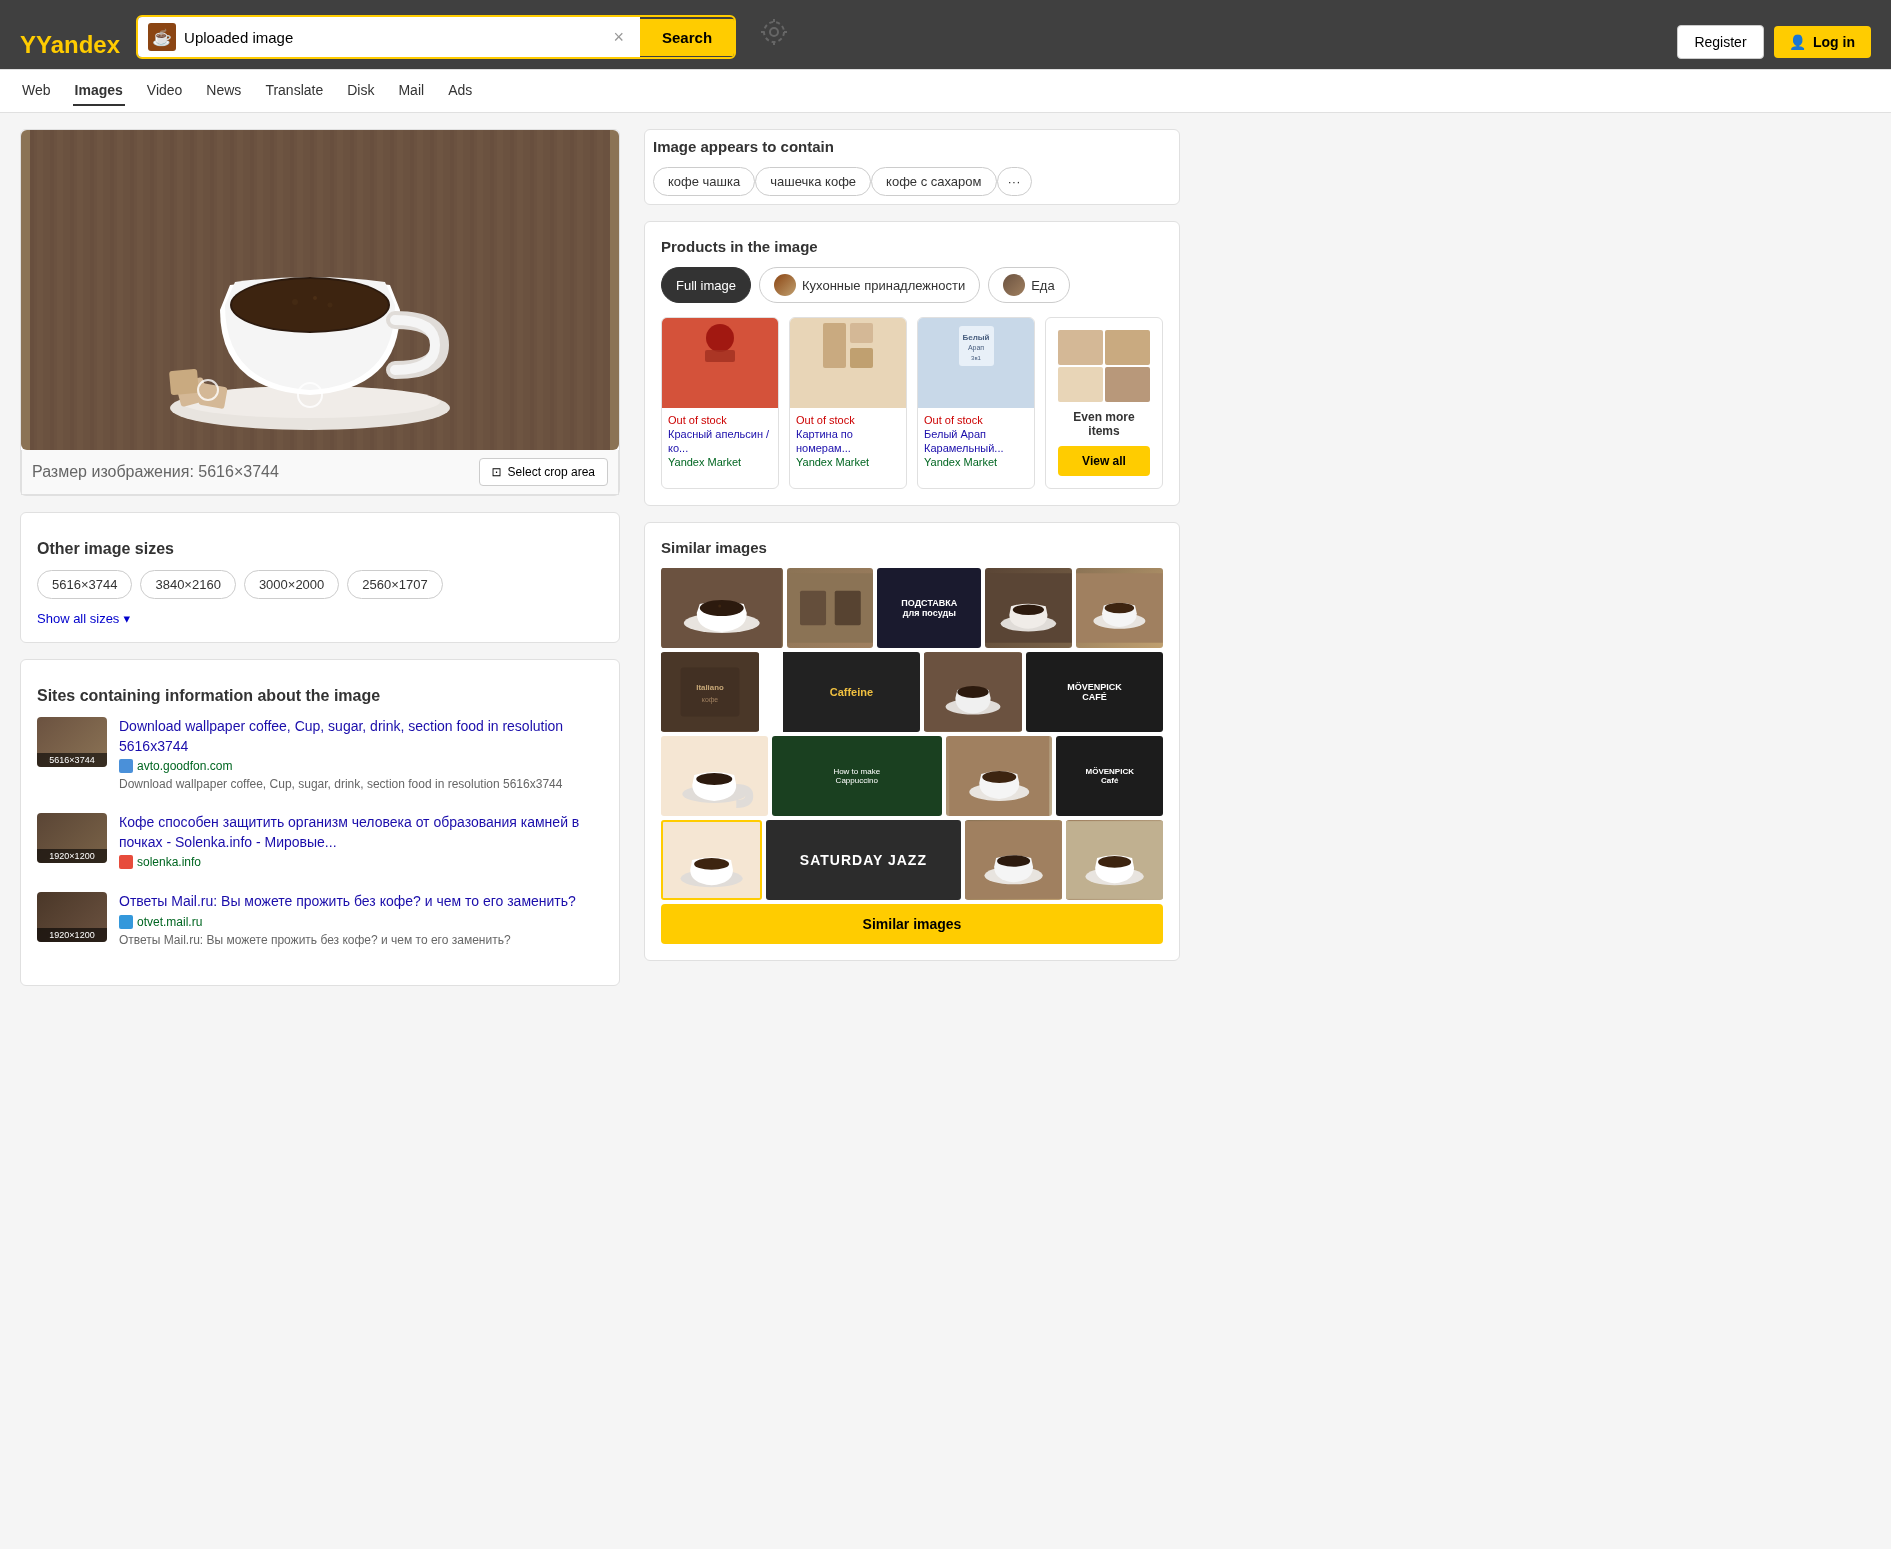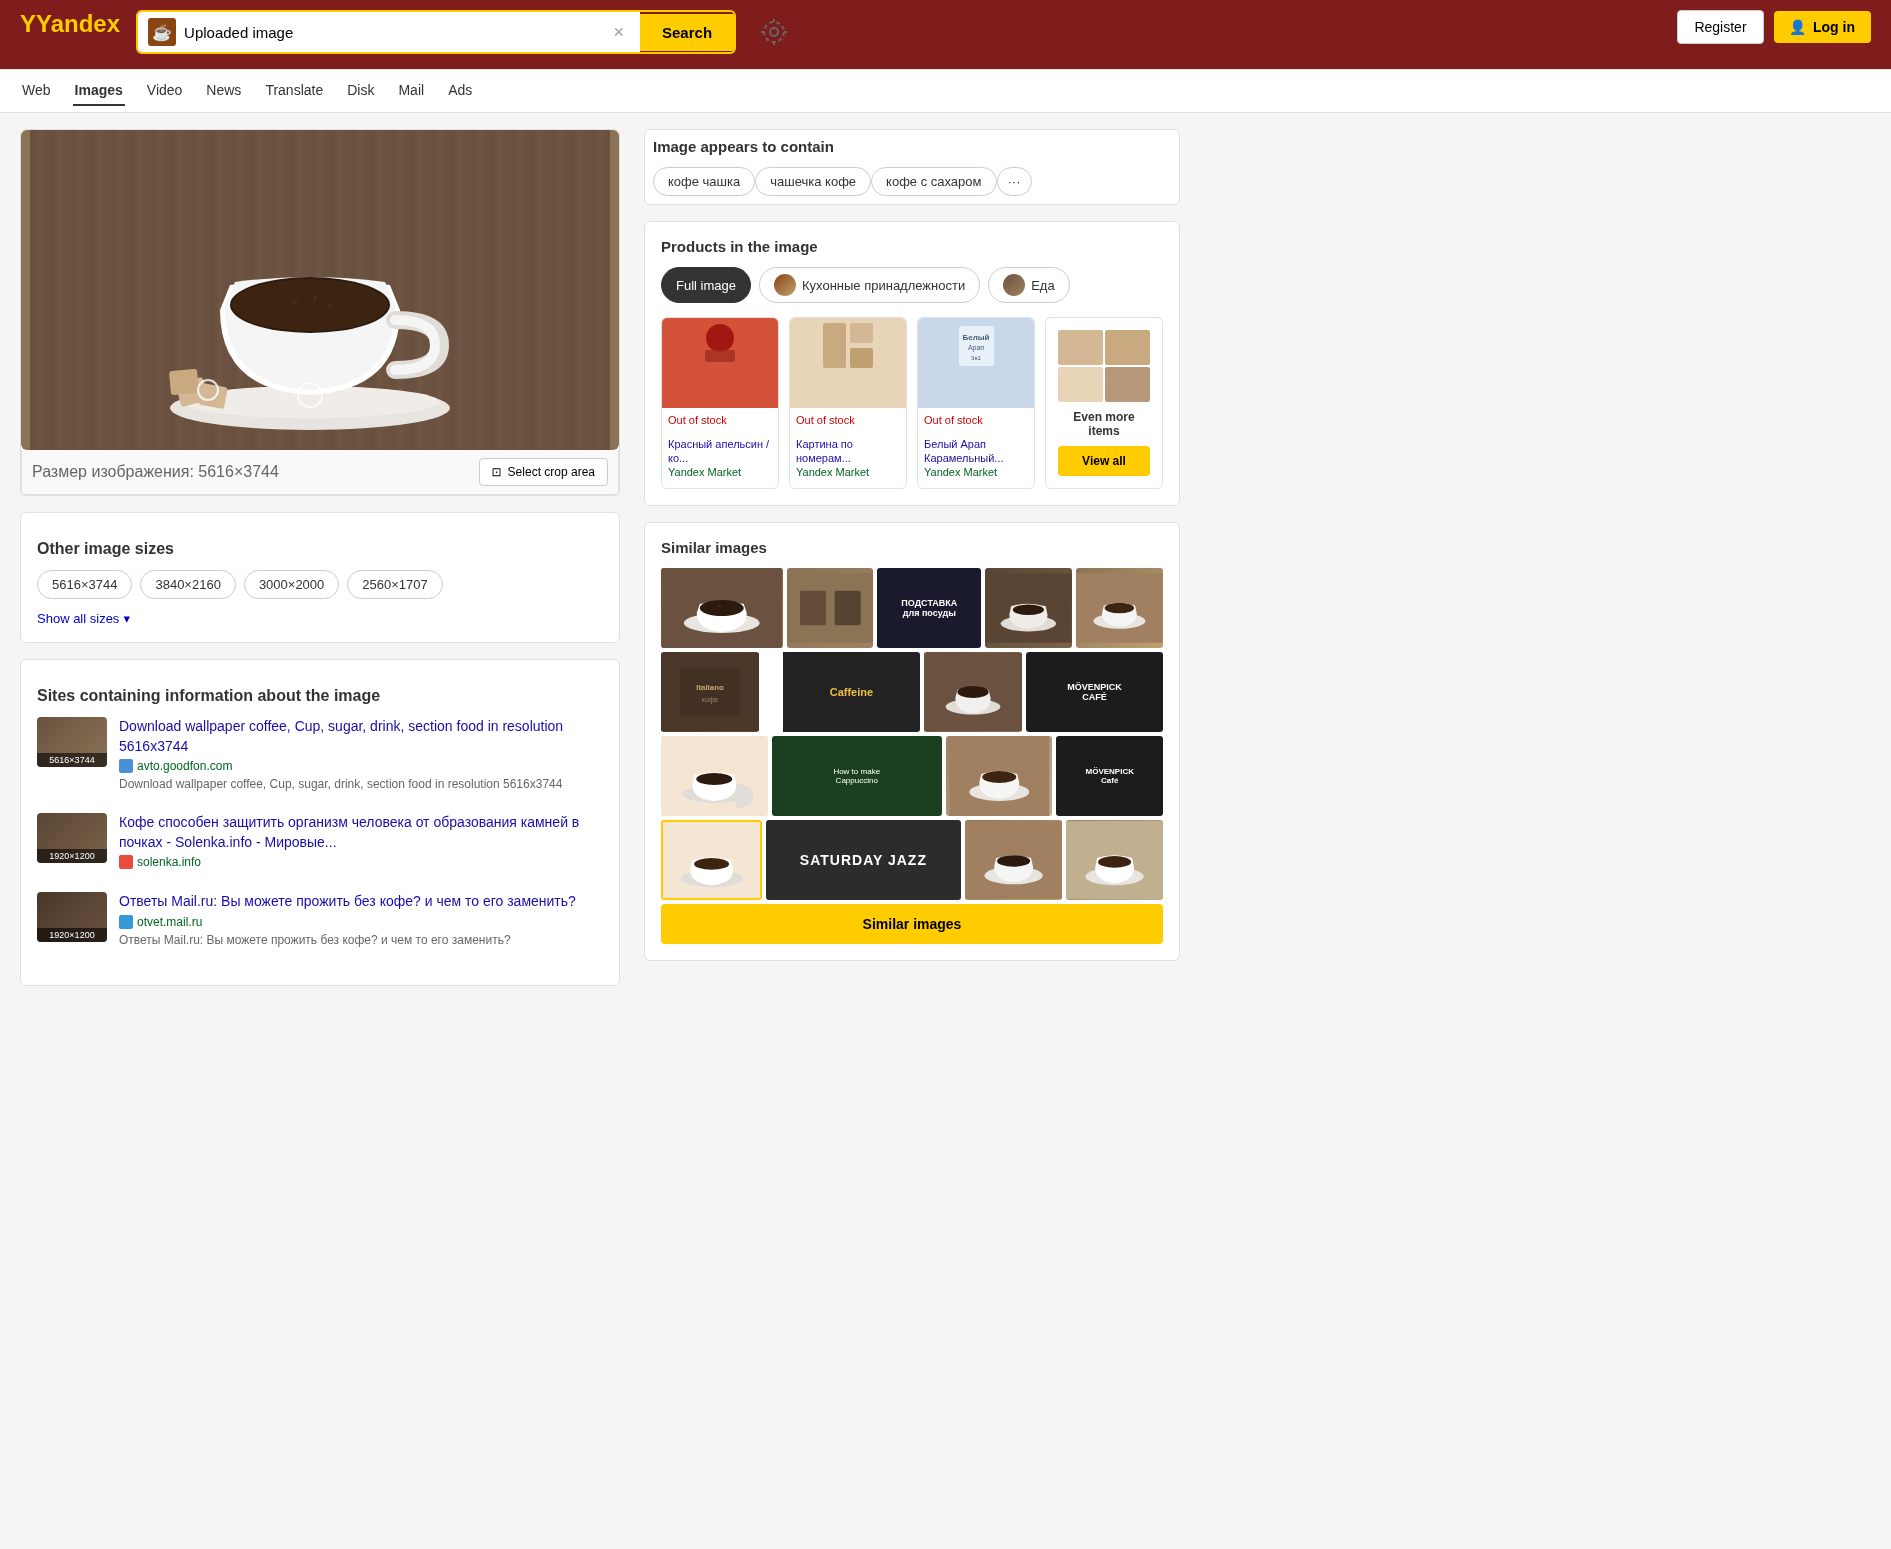--- a/index.html
+++ b/index.html
@@ -1,19 +1,19 @@
 <!DOCTYPE html>
 <html><head>
   <meta charset="utf-8">
   <style>
     * { box-sizing: border-box; margin: 0; padding: 0; }
     body { font-family: Arial, sans-serif; background: #f5f5f5; color: #333; font-size: 14px; }
 
     
-    .header { background: #7f1d1d; padding: 10px 20px; display: flex; align-items: flex-start; gap: 16px; border-bottom: 1px solid #e0e0e0; }
+    .header { background: #404040; padding: 10px 20px; display: flex; align-items: flex-end; gap: 16px; border-bottom: 1px solid #e0e0e0; }
     .logo { font-size: 24px; font-weight: bold; color: #333; }
     .logo span { color: #fc0; }
     .logo-r { color: #f00; }
     .search-bar { flex: 1; display: flex; align-items: center; border: 2px solid #ffcc00; border-radius: 6px; overflow: hidden; max-width: 600px; }
     .search-input-wrap { flex: 1; display: flex; align-items: center; background: #fff; padding: 6px 10px; gap: 8px; }
     .search-thumb { width: 28px; height: 28px; background: #8B4513; border-radius: 3px; display: flex; align-items: center; justify-content: center; font-size: 16px; }
     .search-input { border: none; outline: none; font-size: 15px; flex: 1; }
     .search-clear { background: none; border: none; cursor: pointer; font-size: 18px; color: #999; padding: 0 6px; }
     .search-btn { background: #ffcc00; border: none; padding: 10px 22px; cursor: pointer; font-size: 15px; font-weight: bold; white-space: nowrap; }
     .camera-btn { background: none; border: none; cursor: pointer; font-size: 20px; color: #666; padding: 8px; }
@@ -69,21 +69,21 @@
     .product-tab { border: 1px solid #ccc; border-radius: 20px; padding: 6px 14px; font-size: 13px; cursor: pointer; background: #fff; display: flex; align-items: center; gap: 6px; }
     .product-tab.active { background: #333; color: #fff; border-color: #333; }
     .product-tab-img { width: 22px; height: 22px; border-radius: 50%; background: #8B7355; flex-shrink: 0; }
     .product-grid { display: grid; grid-template-columns: repeat(4, 1fr); gap: 10px; }
     .product-card { border: 1px solid #e0e0e0; border-radius: 6px; overflow: hidden; }
     .product-img { height: 90px; background: #f5e6d3; display: flex; justify-content: center; font-size: 24px; }
     .product-img.red { background: #d4523a; }
     .product-img.beige { background: #e8d5b7; }
     .product-img.blue { background: #c8d8e8; }
     .product-info { padding: 6px; }
-    .out-of-stock { font-size: 11px; color: #c00; margin-bottom: 11px; }
+    .out-of-stock { font-size: 11px; color: #c00; margin-bottom: 1px; }
     .product-name { font-size: 11px; color: #1a0dab; line-height: 1.3; }
     .product-store { font-size: 11px; color: #006621; }
     .even-more-card { display: flex; flex-direction: column; align-items: center; justify-content: center; padding: 12px; text-align: center; }
     .even-more-label { font-size: 12px; font-weight: bold; margin-bottom: 8px; }
     .view-all-btn { background: #ffcc00; border: none; padding: 8px 12px; border-radius: 4px; cursor: pointer; font-size: 12px; font-weight: bold; width: 100%; }
     .even-more-thumbs { display: grid; grid-template-columns: 1fr 1fr; gap: 2px; margin-bottom: 8px; width: 100%; }
     .even-thumb { background: #e8d5b7; height: 35px; border-radius: 2px; }
 
     
     .similar-section { background: #fff; border: 1px solid #e0e0e0; border-radius: 6px; padding: 16px; }

